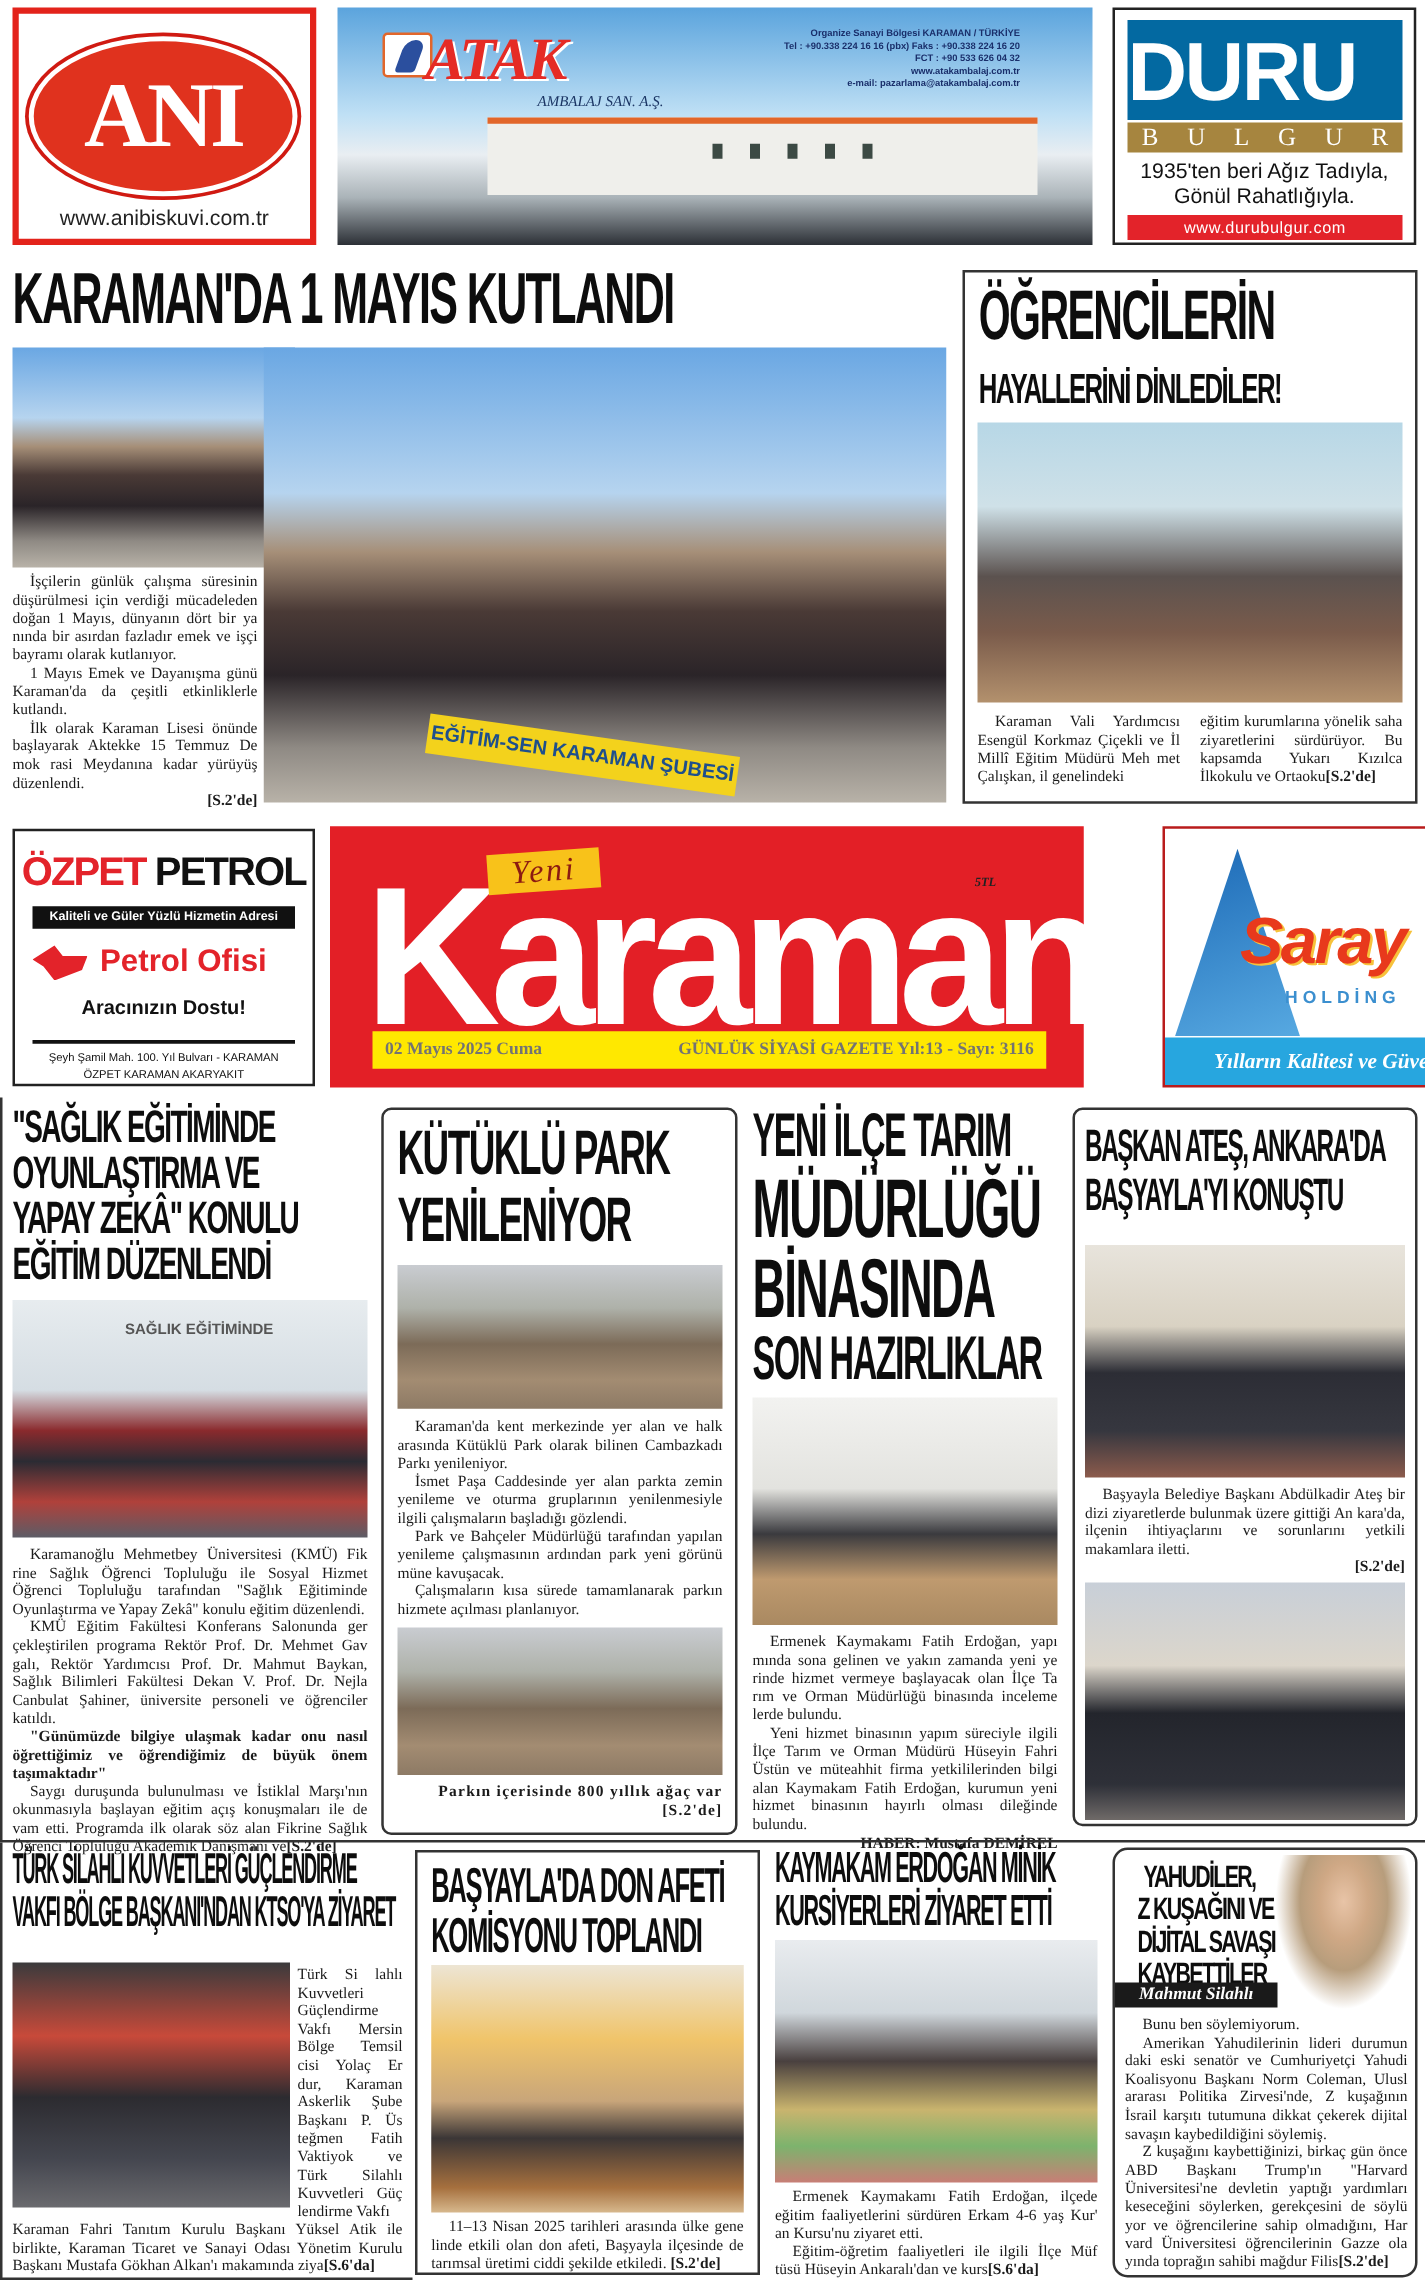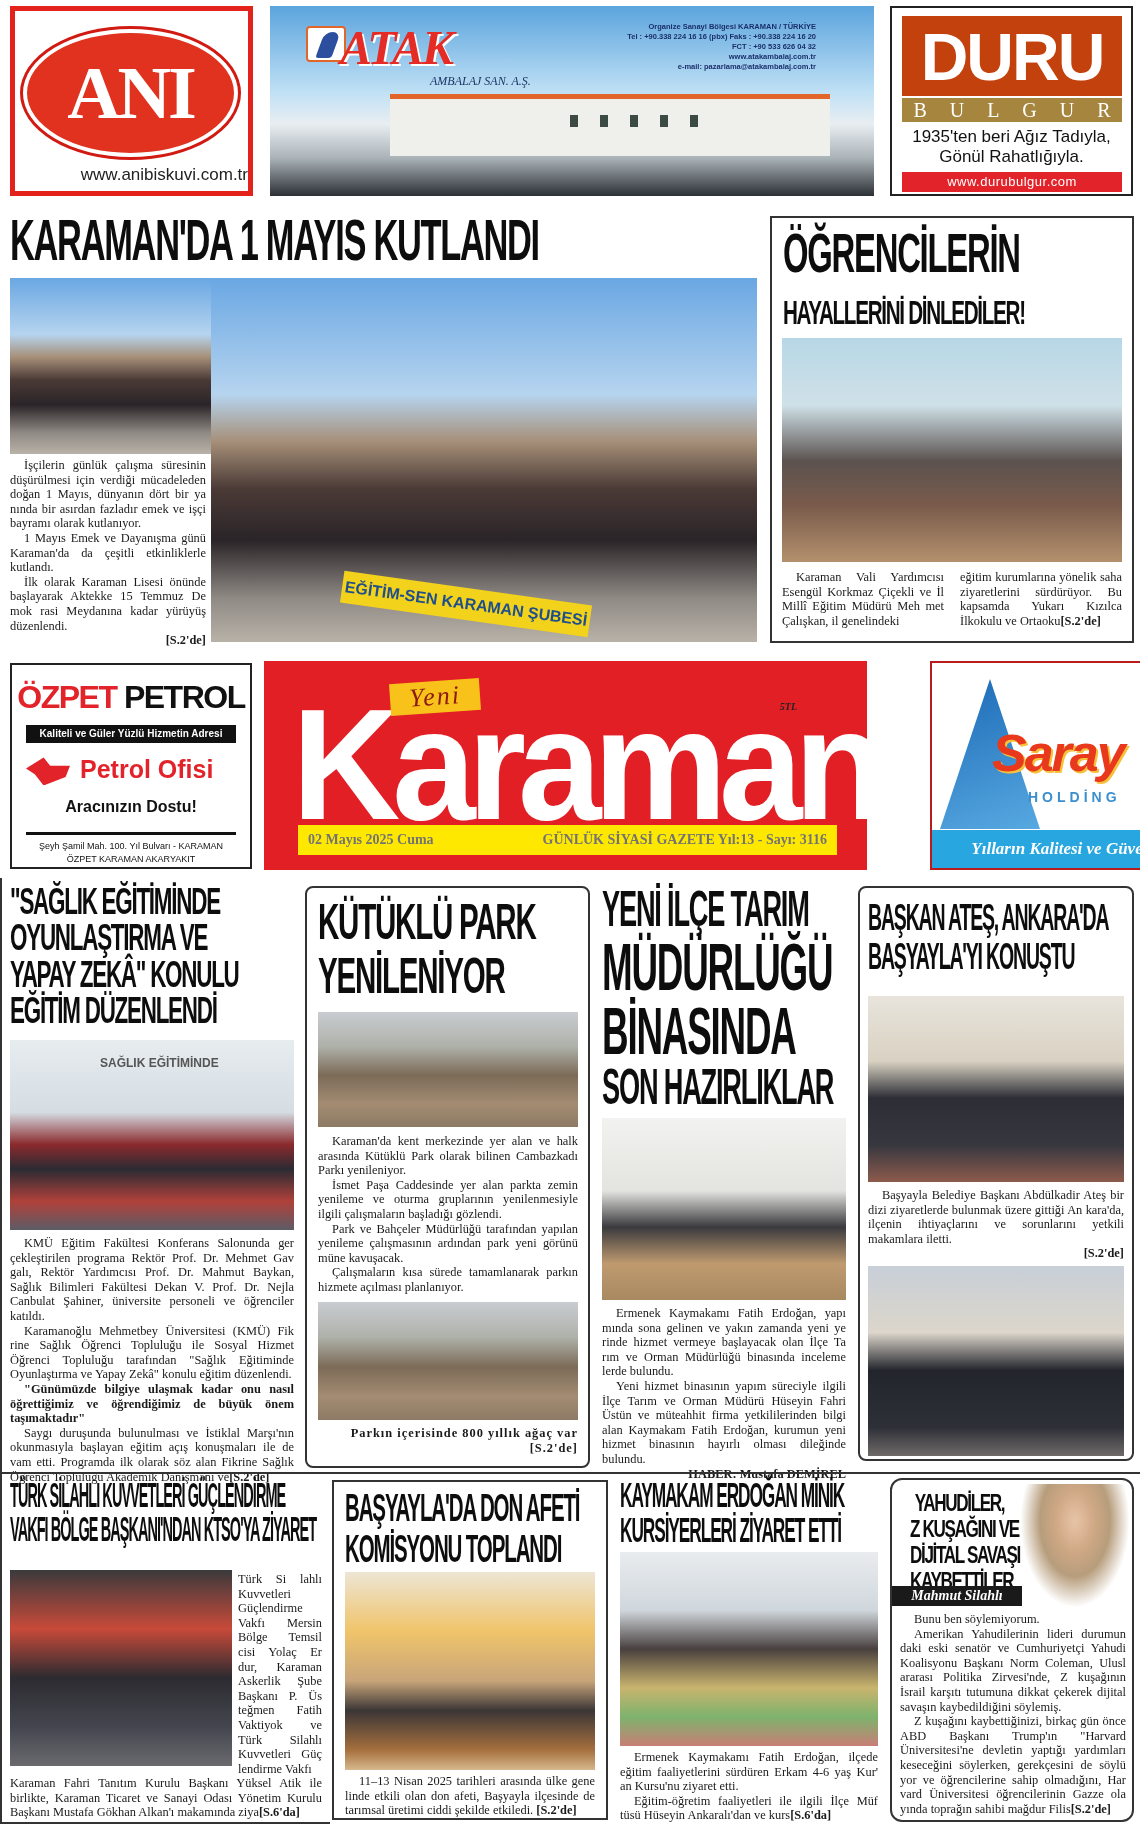--- a/index.html
+++ b/index.html
@@ -8,31 +8,31 @@
 .hl{font-family:"Liberation Sans",sans-serif;font-weight:900;color:#0d0d0d;letter-spacing:-1.5px;transform-origin:left top;line-height:.98;text-transform:uppercase}
 .body{font-size:12.4px;line-height:14.6px;text-align:justify;color:#1a1a1a}
 .body p{text-indent:14px}
 .ref{font-weight:bold;white-space:nowrap}
 .box{border:2px solid #333;border-radius:8px}
 .photo{overflow:hidden}
 
 .ani{left:10px;top:6px;width:243px;height:190px;border:5px solid #e3231b;background:#fff}
 .ani .oval{position:absolute;left:8px;top:18px;width:215px;height:128px;border-radius:50%;background:#e0321e;border:4px solid #fff;box-shadow:0 0 0 3px #d01a12}
 .ani .oval span{position:absolute;left:0;right:0;top:18px;text-align:center;font:bold 74px "Liberation Serif",serif;color:#fff;letter-spacing:-3px}
-.ani .url{position:absolute;left:0;right:0;bottom:6px;text-align:right;font:17px "Liberation Sans",sans-serif;color:#222}
+.ani .url{position:absolute;left:0;right:0;bottom:6px;text-align:center;font:17px "Liberation Sans",sans-serif;color:#222}
 .atak{left:270px;top:6px;width:604px;height:190px;background:linear-gradient(180deg,#5ba4dd 0%,#bfe0f5 45%,#e9eef2 62%,#aab3b8 80%,#2c3036 100%)}
 .atak .bld{position:absolute;left:120px;top:88px;width:440px;height:62px;background:#efefeb;border-top:5px solid #e2662a}
 .atak .bld i{position:absolute;top:16px;width:8px;height:12px;background:#3c4a44}
 .atak .logo{position:absolute;left:70px;top:14px;font:italic bold 48px "Liberation Serif",serif;color:#e52b25;letter-spacing:-2px;text-shadow:2px 2px 0 #fff}
 .atak .sub{position:absolute;left:160px;top:68px;font:italic 12px "Liberation Serif",serif;color:#1b3564}
 .atak .info{position:absolute;right:58px;top:16px;text-align:right;font:bold 7.5px "Liberation Sans",sans-serif;color:#1a2f6b;line-height:10px}
 .atak .runner{position:absolute;left:36px;top:20px;width:40px;height:36px;background:#fff;border-radius:4px;border:2px solid #e2662a}
 .atak .runner::after{content:"";position:absolute;left:12px;top:4px;width:16px;height:26px;background:#2b4f9e;border-radius:8px 8px 3px 3px;transform:skewX(-20deg)}
 .duru{left:890px;top:6px;width:243px;height:190px;border:2px solid #222;background:#fff}
-.duru .red{position:absolute;left:10px;top:8px;width:220px;height:80px;background:#c2410c;color:#fff;font:bold 66px "Liberation Sans",sans-serif;text-align:center;line-height:82px;letter-spacing:-2px}
+.duru .red{position:absolute;left:10px;top:8px;width:220px;height:80px;background:#0369a1;color:#fff;font:bold 66px "Liberation Sans",sans-serif;text-align:left;line-height:82px;letter-spacing:-2px}
 .duru .gold{position:absolute;left:10px;top:90px;width:220px;height:24px;background:#a6853f;color:#fff;font:20px "Liberation Serif",serif;display:flex;justify-content:space-around;align-items:center}
 .duru .t1{position:absolute;left:0;right:0;top:119px;text-align:center;font:17px "Liberation Sans",sans-serif;color:#111;line-height:20px}
 .duru .url{position:absolute;left:10px;top:164px;width:220px;height:20px;background:#e3232a;color:#fff;text-align:center;font:13px "Liberation Sans",sans-serif;line-height:20px;letter-spacing:.5px}
 
 .ph-crowd{background:linear-gradient(180deg,#6aa7e3 0%,#b6d4ef 32%,#a68f78 45%,#4a3a36 58%,#2a2428 72%,#8f8a84 88%,#b8b2a8 100%)}
 .ph-class{background:linear-gradient(180deg,#b7d7e6 0%,#cfe1e8 30%,#5b524f 55%,#7a5b4b 75%,#b3916d 100%)}
 .ph-hall{background:linear-gradient(180deg,#e7ecef 0%,#d5dde3 38%,#8a2a2d 55%,#2b2b33 68%,#b0413b 85%,#5c5c66 100%)}
 .ph-park{background:linear-gradient(180deg,#c9ccd1 0%,#aeb1a9 30%,#7c6b58 55%,#a38c72 80%,#8d7a65 100%)}
 .ph-office{background:linear-gradient(180deg,#f2f2f0 0%,#e3e3df 40%,#3a3a3e 60%,#bf9a6f 80%,#a98961 100%)}
 .ph-meet{background:linear-gradient(180deg,#e8e4dc 0%,#d9d2c3 35%,#2c2d35 55%,#36373f 80%,#8c5b4c 100%)}
@@ -163,22 +163,22 @@
 <div class="abs hl" style="left:10px;top:884px;font-size:27px;transform:scaleY(1.35) scaleX(.83);white-space:nowrap;line-height:27px">
   <div>"SAĞLIK EĞİTİMİNDE</div>
   <div>OYUNLAŞTIRMA VE</div>
   <div>YAPAY ZEKÂ" KONULU</div>
   <div>EĞİTİM DÜZENLENDİ</div>
 </div>
 <div class="abs photo ph-hall" style="left:10px;top:1040px;width:284px;height:190px">
   <div style="position:absolute;left:90px;top:16px;font:bold 12px 'Liberation Sans',sans-serif;color:#555">SAĞLIK EĞİTİMİNDE</div>
 </div>
 <div class="abs body" style="left:10px;top:1236px;width:284px">
+  <p>Karamanoğlu Mehmetbey Üniversitesi (KMÜ) Fik rine Sağlık Öğrenci Topluluğu ile Sosyal Hizmet Öğrenci Topluluğu tarafından "Sağlık Eğitiminde Oyunlaştırma ve Yapay Zekâ" konulu eğitim düzenlendi.</p>
   <p>KMÜ Eğitim Fakültesi Konferans Salonunda ger çekleştirilen programa Rektör Prof. Dr. Mehmet Gav galı, Rektör Yardımcısı Prof. Dr. Mahmut Baykan, Sağlık Bilimleri Fakültesi Dekan V. Prof. Dr. Nejla Canbulat Şahiner, üniversite personeli ve öğrenciler katıldı.</p>
-  <p>Karamanoğlu Mehmetbey Üniversitesi (KMÜ) Fik rine Sağlık Öğrenci Topluluğu ile Sosyal Hizmet Öğrenci Topluluğu tarafından "Sağlık Eğitiminde Oyunlaştırma ve Yapay Zekâ" konulu eğitim düzenlendi.</p>
   <p style="font-weight:bold">"Günümüzde bilgiye ulaşmak kadar onu nasıl öğrettiğimiz ve öğrendiğimiz de büyük önem taşımaktadır"</p>
   <p><span>Saygı duruşunda bulunulması ve İstiklal Marşı'nın okunmasıyla başlayan eğitim açış konuşmaları ile de vam etti. Programda ilk olarak söz alan Fikrine Sağlık Öğrenci Topluluğu Akademik Danışmanı ve</span><span class="ref">[S.2'de]</span></p>
 </div>
 
 <div class="abs box" style="left:305px;top:886px;width:285px;height:582px"></div>
 <div class="abs hl" style="left:318px;top:896px;font-size:36px;transform:scaleY(1.4) scaleX(.82);white-space:nowrap;line-height:38px">
   <div>KÜTÜKLÜ PARK</div>
   <div>YENİLENİYOR</div>
 </div>
 <div class="abs photo ph-park" style="left:318px;top:1012px;width:260px;height:115px"></div>

